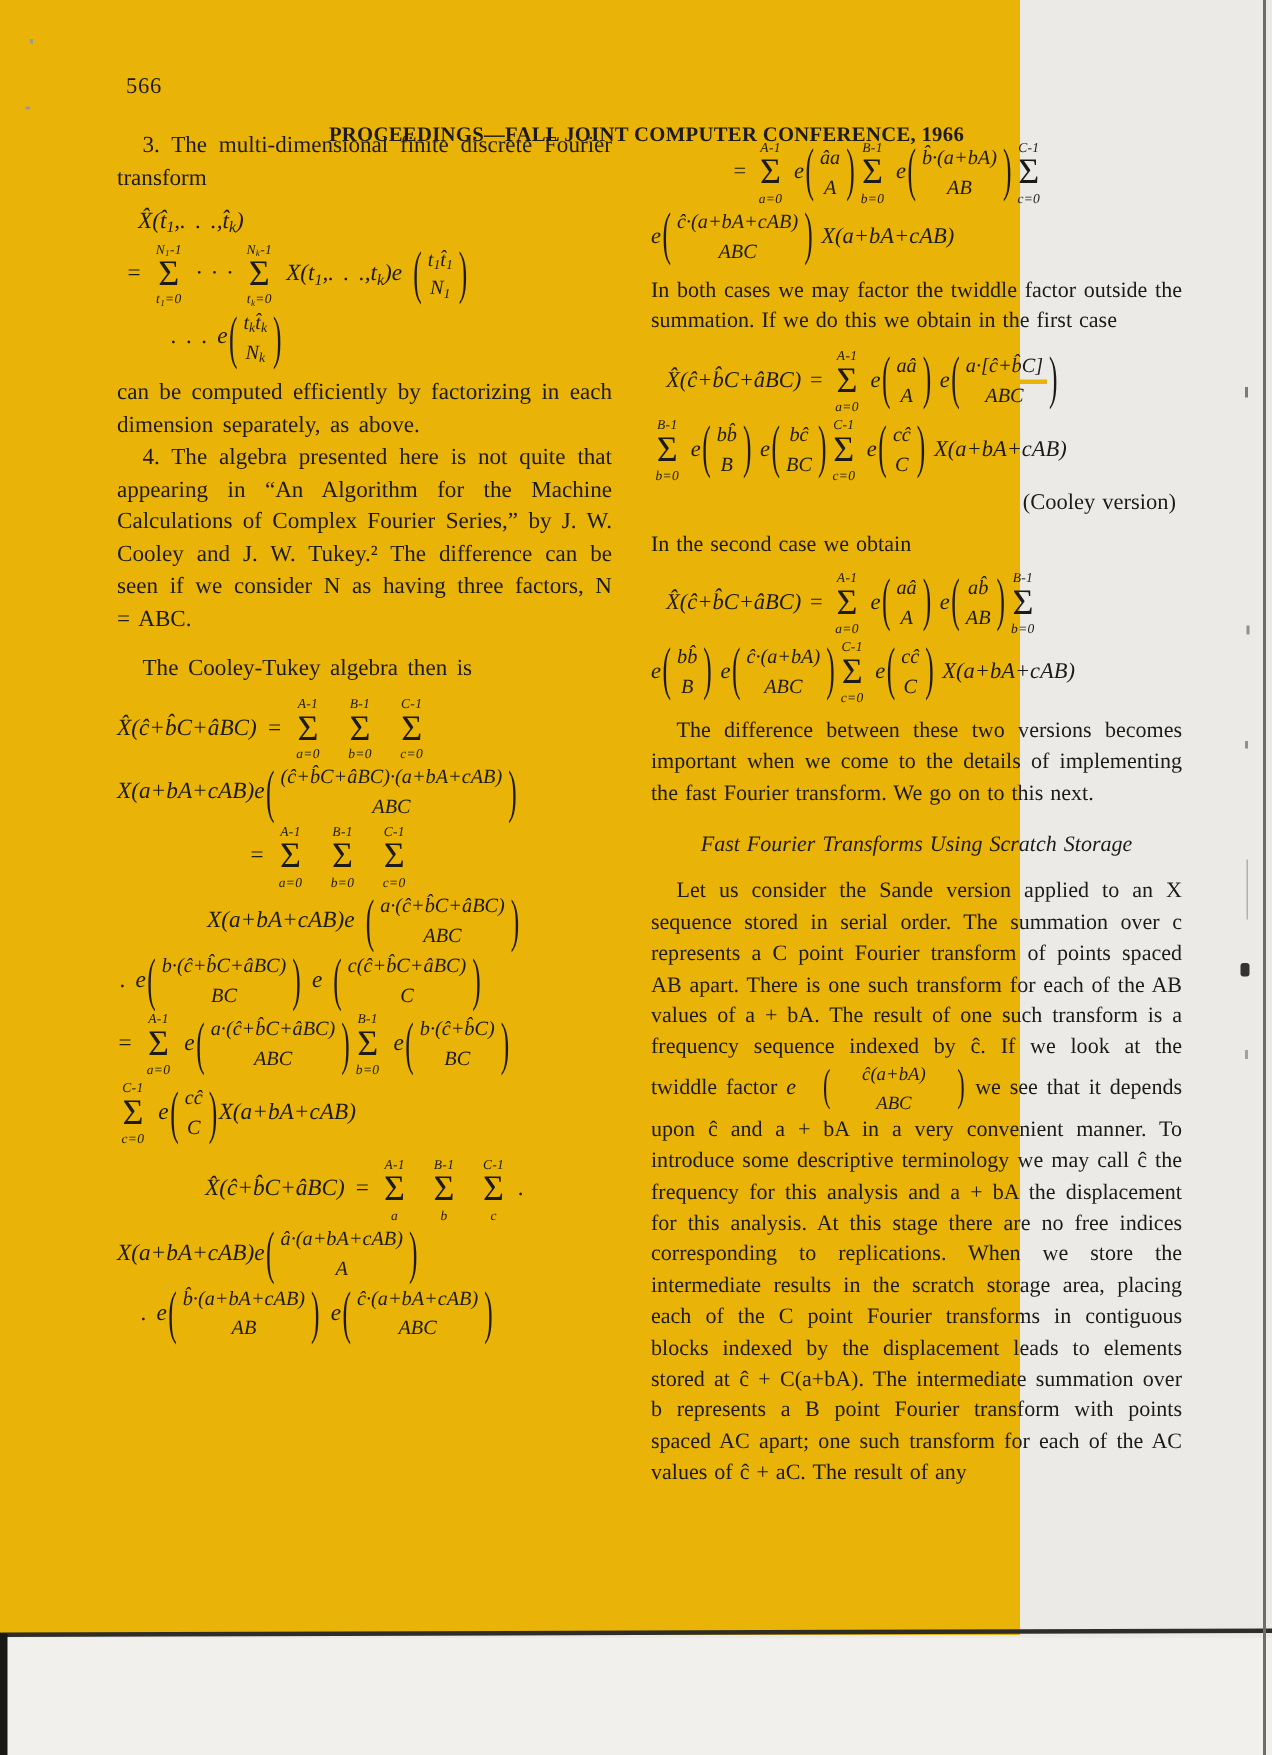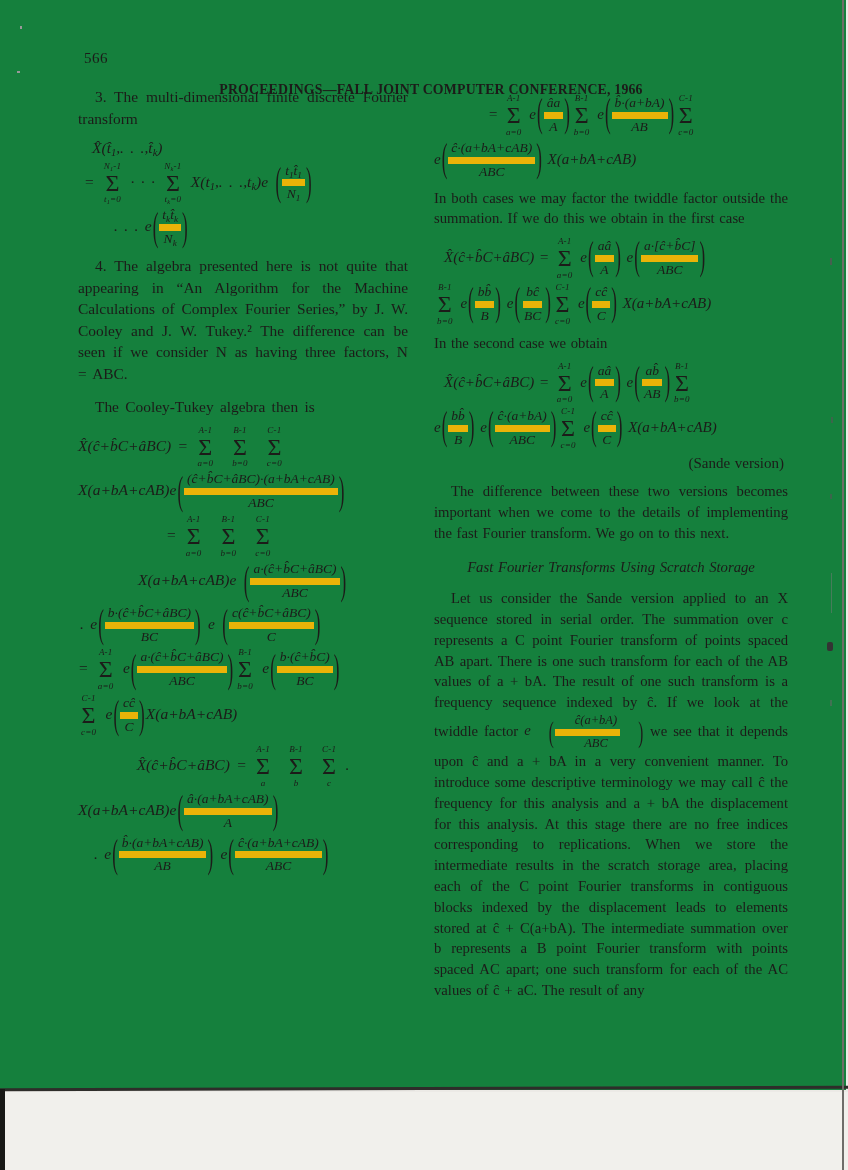--- a/index.html
+++ b/index.html
@@ -1,22 +1,22 @@
 <!DOCTYPE html>
 <html><head>
 <meta charset="utf-8">
 <style>
   html,body { margin:0; padding:0; }
   body {
     width:848px; height:1170px; position:relative; overflow:hidden;
     background:#eceae6; font-family:"Liberation Serif", serif; color:#1c1b19;
   }
   .page {
-    position:absolute; left:0; top:0; width:846px; height:1090px;
-    background:#15803d;
+    position:absolute; left:0; top:0; width:680px; height:1090px;
+    background:#eab308;
   }
   .bottom-strip { position:absolute; left:0; top:1092px; width:848px; height:78px; background:#f1f0ec; }
   .page-bottom-line { position:absolute; left:0; top:1087px; width:848px; height:3px; background:#2e2d2a; transform:rotate(-0.18deg); }
   .right-edge { position:absolute; left:842px; top:0; width:2px; height:1170px; background:#6e6d69; }
   .left-bottom-edge { position:absolute; left:0; top:1089px; width:5px; height:81px; background:#181816; }
 
   .header-row { position:absolute; top:50px; left:78px; width:706px; height:20px; }
   .pgnum { position:absolute; left:6px; top:0; font-size:15px; letter-spacing:0.5px; }
   .ptitle { position:absolute; left:0; right:0; top:0; text-align:center; font-weight:bold; font-size:13.8px; letter-spacing:0.2px;margin-top:32px; }
 
@@ -37,21 +37,21 @@
   .mline.r { text-align:right; padding-right:4px; }
   .mline.rm { font-style:normal; font-size:15px; }
 
   .sum { display:inline-flex; flex-direction:column; align-items:center; vertical-align:middle; line-height:1; margin:0 3px; }
   .slim { font-size:9px; font-style:italic; letter-spacing:0.2px; line-height:1; }
   .stop { margin-bottom:1px; }
   .sbot { margin-top:1px; }
   .sigma { font-size:24px; font-style:normal; line-height:0.95; }
 
   .frac { display:inline-flex; flex-direction:column; align-items:center; vertical-align:middle; font-size:13.5px; line-height:1.25; }
-  .num { border-bottom:7px solid #eab308; padding:0 3px; }
+  .num { border-bottom:3px solid #eab308; padding:0 3px; }
   .den { padding:0 3px; }
 
   .bgrp { display:inline-flex; align-items:center; vertical-align:middle; }
   .bp { font-style:normal; font-size:17px; display:inline-block; transform:scaleY(2.3); margin:0 1px; }
   .binner { display:inline-flex; align-items:center; }
 
   .msub { font-size:68%; line-height:0; vertical-align:-0.28em; }
   .mgap { display:inline-block; width:13px; }
 
   .imath { font-style:italic; white-space:nowrap; }
@@ -104,20 +104,21 @@
               <span class="bp">(</span>
               <span class="binner">
                 <span class="frac">
                   <span class="num">t<sub class="msub">k</sub>t̂<sub class="msub">k</sub></span>
                   <span class="den">N<sub class="msub">k</sub></span>
                 </span>
               </span>
               <span class="bp">)</span>
             </span></div>
         </div>
+        <p>can be computed efficiently by factorizing in each dimension separately, as above.</p>
         <p class="ind">4. The algebra presented here is not quite that appearing in “An Algorithm for the Machine Calculations of Complex Fourier Series,” by J. W. Cooley and J. W. Tukey.² The difference can be seen if we consider N as having three factors, N = ABC.</p>
         <p class="ind gap">The Cooley-Tukey algebra then is</p>
         <div class="math">
           <div class="mline l">X̂(ĉ+b̂C+âBC) = <span class="sum">
               <span class="slim stop">A-1</span>
               <span class="sigma">Σ</span>
               <span class="slim sbot">a=0</span>
             </span><span class="mgap"></span><span class="sum">
               <span class="slim stop">B-1</span>
               <span class="sigma">Σ</span>
@@ -364,20 +365,21 @@
             </span> e<span class="bgrp">
               <span class="bp">(</span>
               <span class="binner">
                 <span class="frac">
                   <span class="num">cĉ</span>
                   <span class="den">C</span>
                 </span>
               </span>
               <span class="bp">)</span>
             </span> X(a+bA+cAB)</div>
+          <div class="mline r rm">(Cooley version)</div>
         </div>
         <p>In the second case we obtain</p>
         <div class="math">
           <div class="mline l" style="padding-left: 10px;">X̂(ĉ+b̂C+âBC) = <span class="sum">
               <span class="slim stop">A-1</span>
               <span class="sigma">Σ</span>
               <span class="slim sbot">a=0</span>
             </span> e<span class="bgrp">
               <span class="bp">(</span>
               <span class="binner">
@@ -426,21 +428,20 @@
             </span> e<span class="bgrp">
               <span class="bp">(</span>
               <span class="binner">
                 <span class="frac">
                   <span class="num">cĉ</span>
                   <span class="den">C</span>
                 </span>
               </span>
               <span class="bp">)</span>
             </span> X(a+bA+cAB)</div>
-          <div class="mline r rm">(Sande version)</div>
         </div>
         <p class="ind">The difference between these two versions becomes important when we come to the details of implementing the fast Fourier transform. We go on to this next.</p>
         <p class="subhead">Fast Fourier Transforms Using Scratch Storage</p>
         <p class="ind">Let us consider the Sande version applied to an X sequence stored in serial order. The summation over c represents a C point Fourier transform of points spaced AB apart. There is one such transform for each of the AB values of a + bA. The result of one such transform is a frequency sequence indexed by ĉ. If we look at the twiddle factor <span class="imath">e<span class="bgrp">
               <span class="bp">(</span>
               <span class="binner">
                 <span class="frac">
                   <span class="num">ĉ(a+bA)</span>
                   <span class="den">ABC</span>
                 </span>

